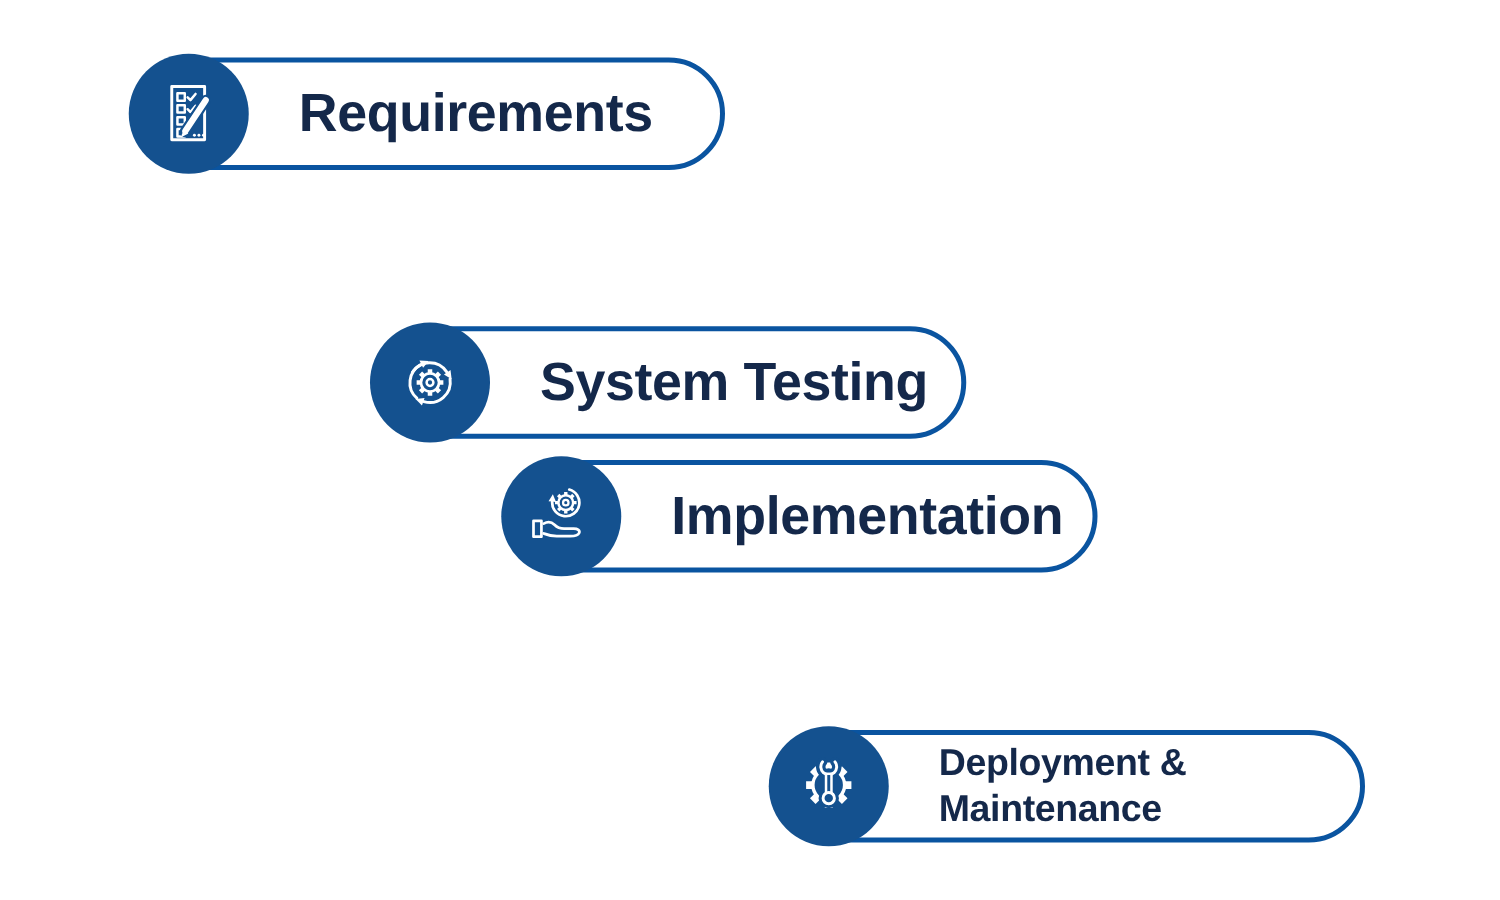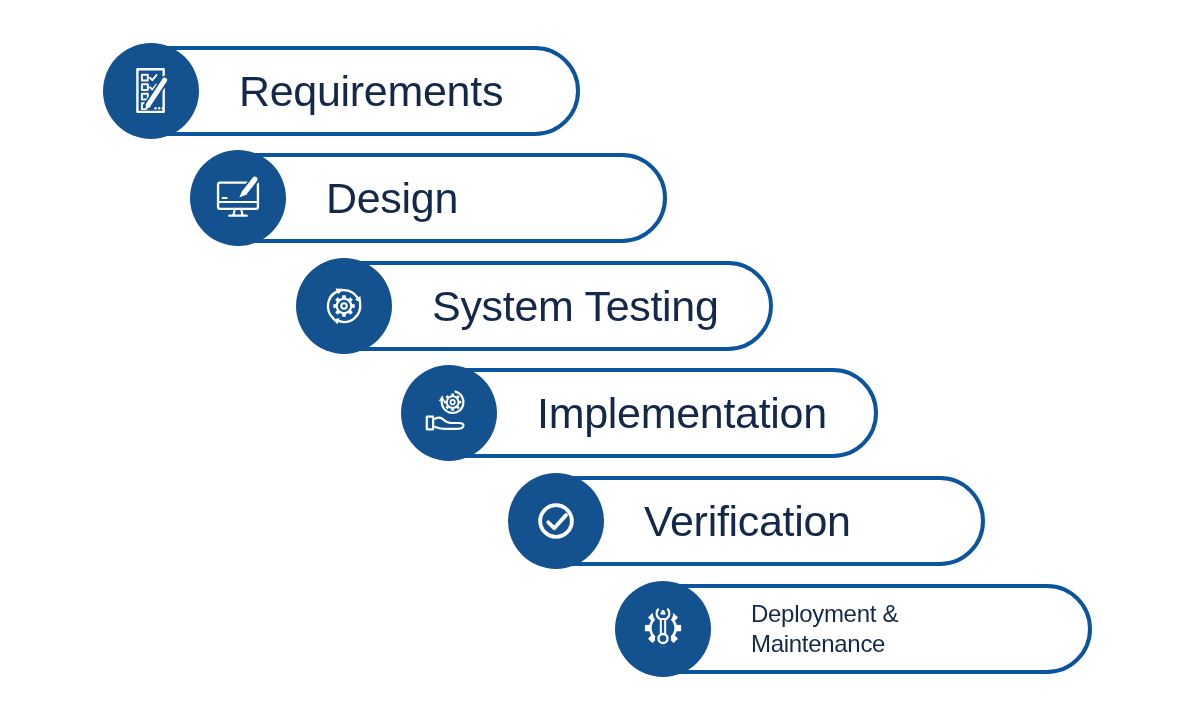--- a/index.html
+++ b/index.html
@@ -21,24 +21,24 @@
   .s4{left:403px;top:365px}
   .s5{left:510px;top:473px}
   .s6{left:617px;top:581px}
   .pill{
     position:absolute;left:0;top:3px;width:475px;height:90px;
     box-sizing:border-box;border:4.5px solid var(--border-blue);
     border-radius:46px;background:#fff;
     display:flex;align-items:center;padding-left:130px;
   }
   .label{
-    color:var(--text-navy);font-size:43px;font-weight:400;
+    color:var(--text-navy);font-size:43px;font-weight:700;
     letter-spacing:-0.3px;white-space:nowrap;
   }
-  .s6 .label{font-size:24px;line-height:1.24;white-space:normal;max-width:275px;}
+  .s6 .label{font-size:30px;line-height:1.24;white-space:normal;max-width:275px;}
   .badge{
     position:absolute;left:-2px;top:0;width:96px;height:96px;border-radius:50%;
     background:var(--circle-blue);
     display:flex;align-items:center;justify-content:center;
   }
   .icon{width:58px;height:58px;display:block;}
   .ln{fill:none;stroke:#fff;stroke-linecap:round;stroke-linejoin:round;}
   .halo{fill:none;stroke:var(--circle-blue);stroke-linecap:round;}
   .wfill{fill:#fff;stroke:none;}
   .bluefill{fill:var(--circle-blue);}
@@ -64,37 +64,20 @@
         <line class="halo" x1="28.5" y1="48" x2="47" y2="20" stroke-width="9.5"></line>
         <line class="ln" x1="29" y1="47.2" x2="47" y2="20" stroke-width="5.5"></line>
         <polygon class="wfill" points="25,53 27.3,46.6 31.6,49.4"></polygon>
         <circle class="wfill" cx="37" cy="51" r="1.3"></circle>
         <circle class="wfill" cx="41" cy="51" r="1.3"></circle>
         <circle class="wfill" cx="45" cy="51" r="1.3"></circle>
       </svg>
     </div>
   </div>
 
-  <div class="step s2">
-    <div class="pill">
-      <span class="label">Design</span>
-    </div>
-    <div class="badge">
-      <svg class="icon" viewBox="0 0 64 64">
-        <rect class="ln" x="10" y="15" width="44" height="29" rx="2" stroke-width="2.6"></rect>
-        <line class="ln" x1="10" y1="36.5" x2="54" y2="36.5" stroke-width="2.2"></line>
-        <line class="ln" x1="15" y1="32" x2="19.5" y2="32" stroke-width="2.2"></line>
-        <path class="ln" d="M28.5,44 L27,51 M35.5,44 L37,51" stroke-width="2.4"></path>
-        <line class="ln" x1="22.5" y1="51.5" x2="41.5" y2="51.5" stroke-width="2.6"></line>
-        <line class="halo" x1="38" y1="28" x2="50.5" y2="11.5" stroke-width="10"></line>
-        <polygon class="wfill" points="33.5,31.5 36.8,23.5 42.3,27.8"></polygon>
-        <line class="ln" x1="40" y1="25" x2="50.5" y2="11.5" stroke-width="6"></line>
-      </svg>
-    </div>
-  </div>
 
   <div class="step s4">
     <div class="pill">
       <span class="label">Implementation</span>
     </div>
     <div class="badge">
       <svg class="icon" viewBox="0 0 64 64">
         <circle class="ln" cx="36" cy="20" r="6.5" stroke-width="2.2"></circle>
         <circle class="ln" cx="36" cy="20" r="2.4" stroke-width="2"></circle>
         <g stroke="#fff" stroke-width="3" stroke-linecap="butt">
@@ -136,31 +119,20 @@
         <path class="ln" d="M16.4,23 A18,18 0 0 1 46.7,22.6" stroke-width="2.6"></path>
         <polygon class="wfill" points="51.1,29.1 44.3,24.9 50.1,21.0"></polygon>
         <path class="ln" d="M49.7,28.9 A18,18 0 0 1 26.5,48.8" stroke-width="2.6"></path>
         <polygon class="wfill" points="19.2,46.5 27.2,45.6 24.9,52.2"></polygon>
         <path class="ln" d="M20.4,45.8 A18,18 0 0 1 24.2,16.2" stroke-width="2.6"></path>
         <polygon class="wfill" points="30.9,13.0 25.9,18.9 22.7,12.6"></polygon>
       </svg>
     </div>
   </div>
 
-  <div class="step s5">
-    <div class="pill">
-      <span class="label">Verification</span>
-    </div>
-    <div class="badge">
-      <svg class="icon" viewBox="0 0 64 64">
-        <circle class="ln" cx="32" cy="32" r="17.5" stroke-width="4.2"></circle>
-        <path class="ln" d="M23.5,33.5 L30,40 L43,25.5" stroke-width="4.2"></path>
-      </svg>
-    </div>
-  </div>
 
   <div class="step s6">
     <div class="pill">
       <span class="label">Deployment &amp; Maintenance</span>
     </div>
     <div class="badge">
       <svg class="icon" viewBox="0 0 64 64">
         <circle class="ln" cx="32" cy="31" r="14" stroke-width="3"></circle>
         <g stroke="#fff" stroke-width="7" stroke-linecap="butt">
           <line x1="46" y1="31" x2="52" y2="31"></line>

